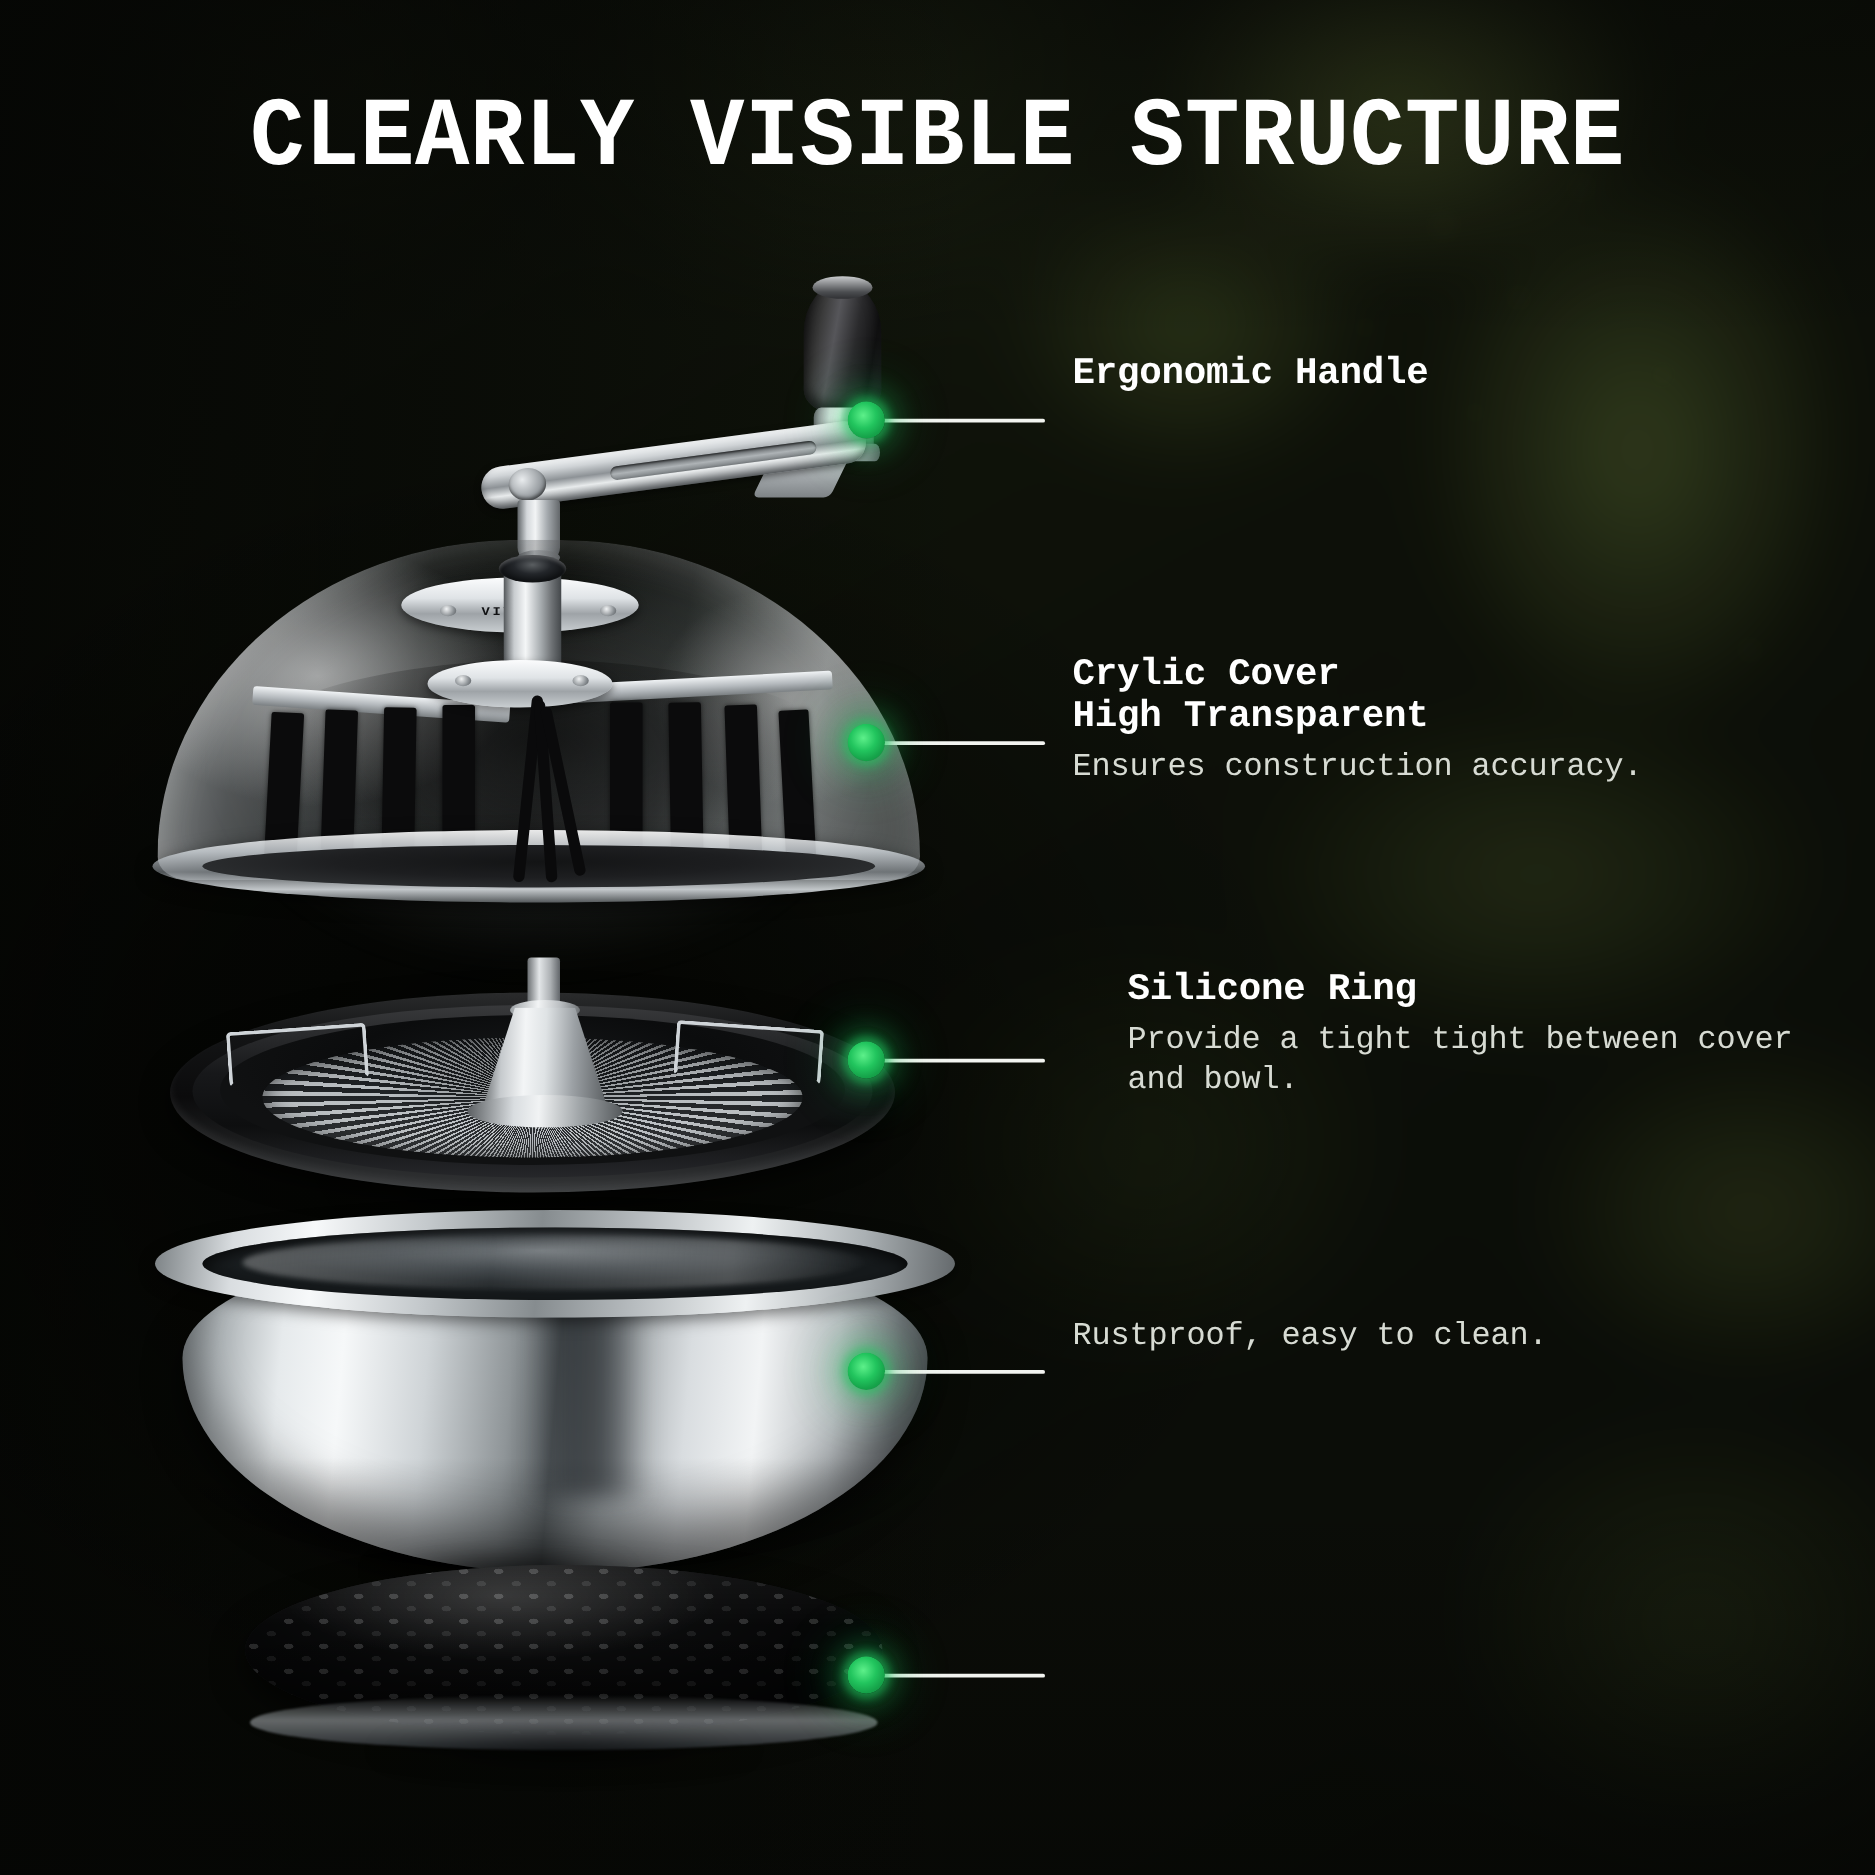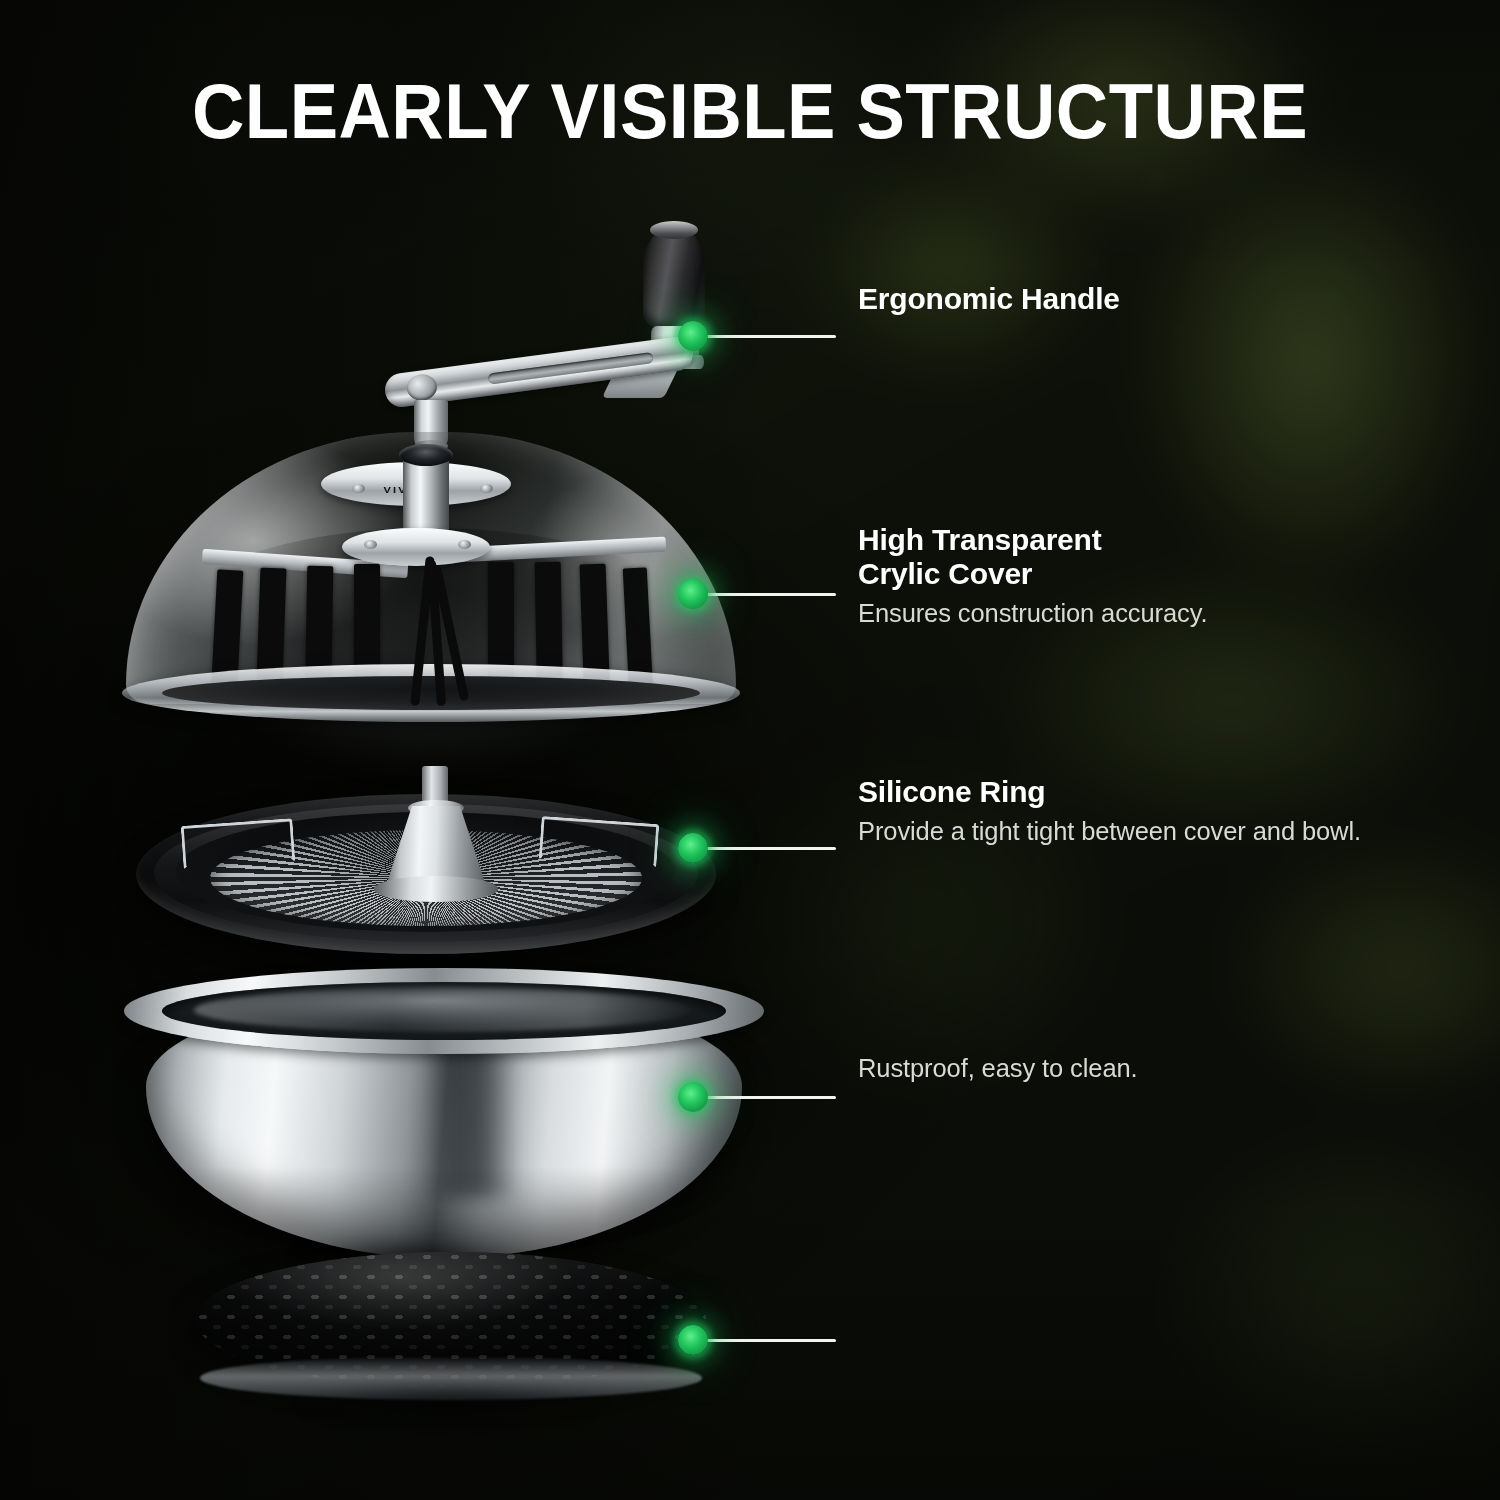--- a/index.html
+++ b/index.html
@@ -1,20 +1,20 @@
 <!DOCTYPE html>
 <html><head>
 <meta charset="utf-8">
 <style>
   * { margin:0; padding:0; box-sizing:border-box; }
   html,body { width:1500px; height:1500px; overflow:hidden; background:#0c0e0a; }
 
   .stage{
     position:relative; width:1500px; height:1500px;
-    font-family:Liberation Sans, sans-serif;
+    font-family:Liberation Mono, monospace;
     background:#c2410c;
     overflow:hidden;
   }
 
   
   .bg{ position:absolute; inset:0; background:#0b0d09; }
   .bg-leaves{
     position:absolute; inset:-60px;
     filter:blur(26px);
     opacity:.95;
@@ -487,28 +487,28 @@
 
   <div class="lead" style="left:700px; top:335px; width:136px;"></div>
   <div class="dot" style="left:693px; top:336px;"></div>
   <div class="callout" style="top:282px;">
     <div class="c-title">Ergonomic Handle</div>
   </div>
 
   <div class="lead" style="left:700px; top:593px; width:136px;"></div>
   <div class="dot" style="left:693px; top:594px;"></div>
   <div class="callout" style="top:523px;">
+    <div class="c-title">Crylic Cover</div>
     <div class="c-title">High Transparent</div>
-    <div class="c-title">Crylic Cover</div>
     <div class="c-sub">Ensures construction accuracy.</div>
   </div>
 
   <div class="lead" style="left:700px; top:847px; width:136px;"></div>
   <div class="dot" style="left:693px; top:848px;"></div>
-  <div class="callout" style="top:775px;">
+  <div class="callout" style="top:775px;margin-left:44px;">
     <div class="c-title">Silicone Ring</div>
     <div class="c-sub">Provide a tight tight between cover and bowl.</div>
   </div>
 
   <div class="lead" style="left:700px; top:1096px; width:136px;"></div>
   <div class="dot" style="left:693px; top:1097px;"></div>
   <div class="callout" style="top:1046px;">
     <div class="c-sub">Rustproof, easy to clean.</div>
   </div>
 

